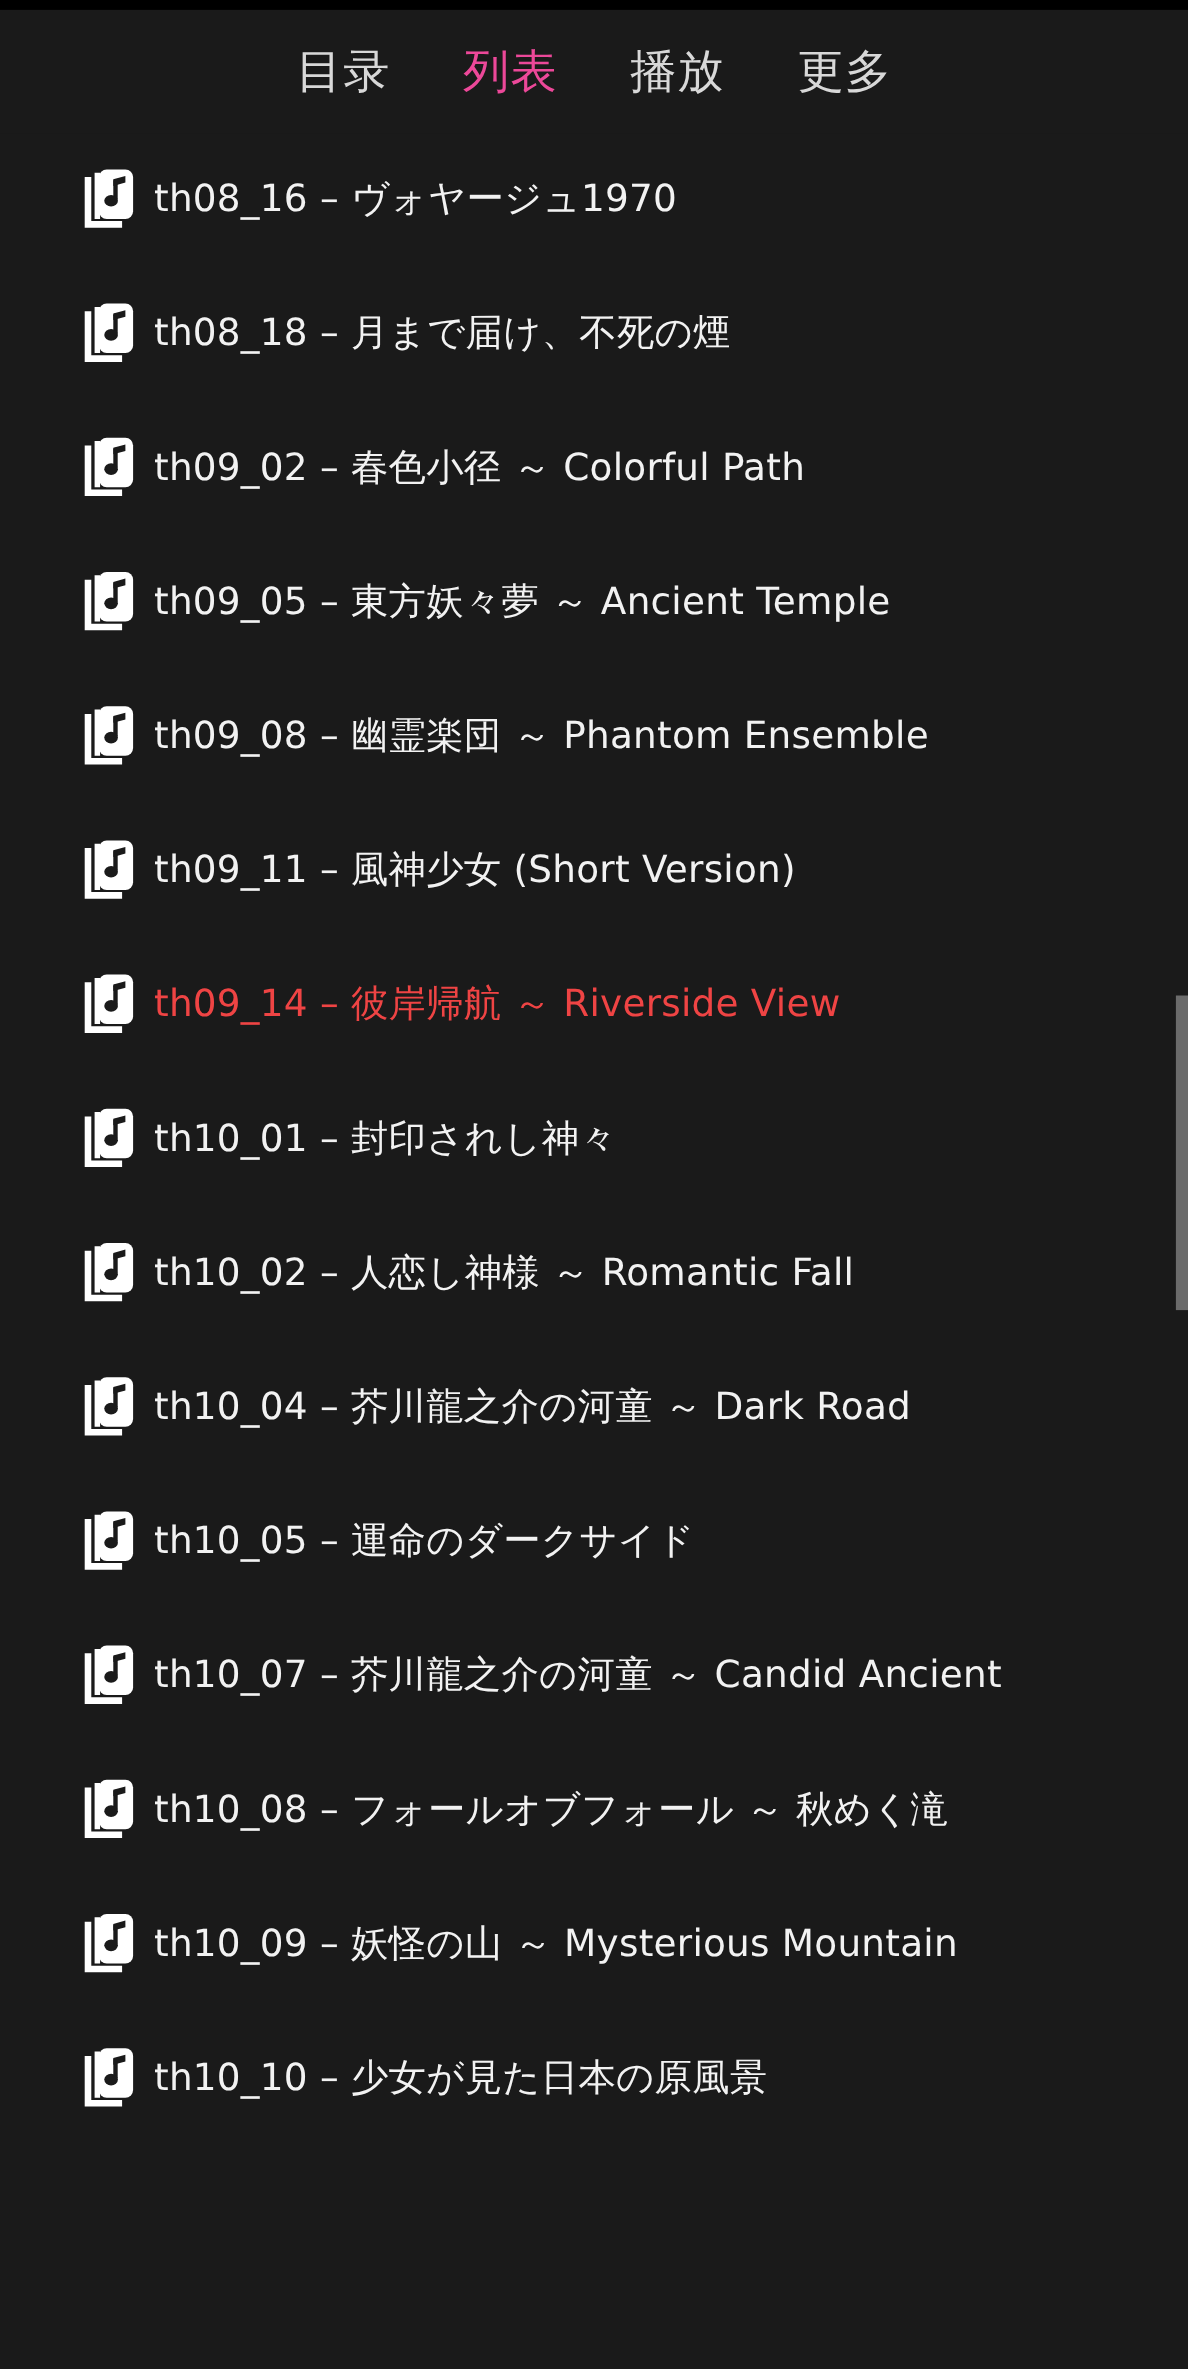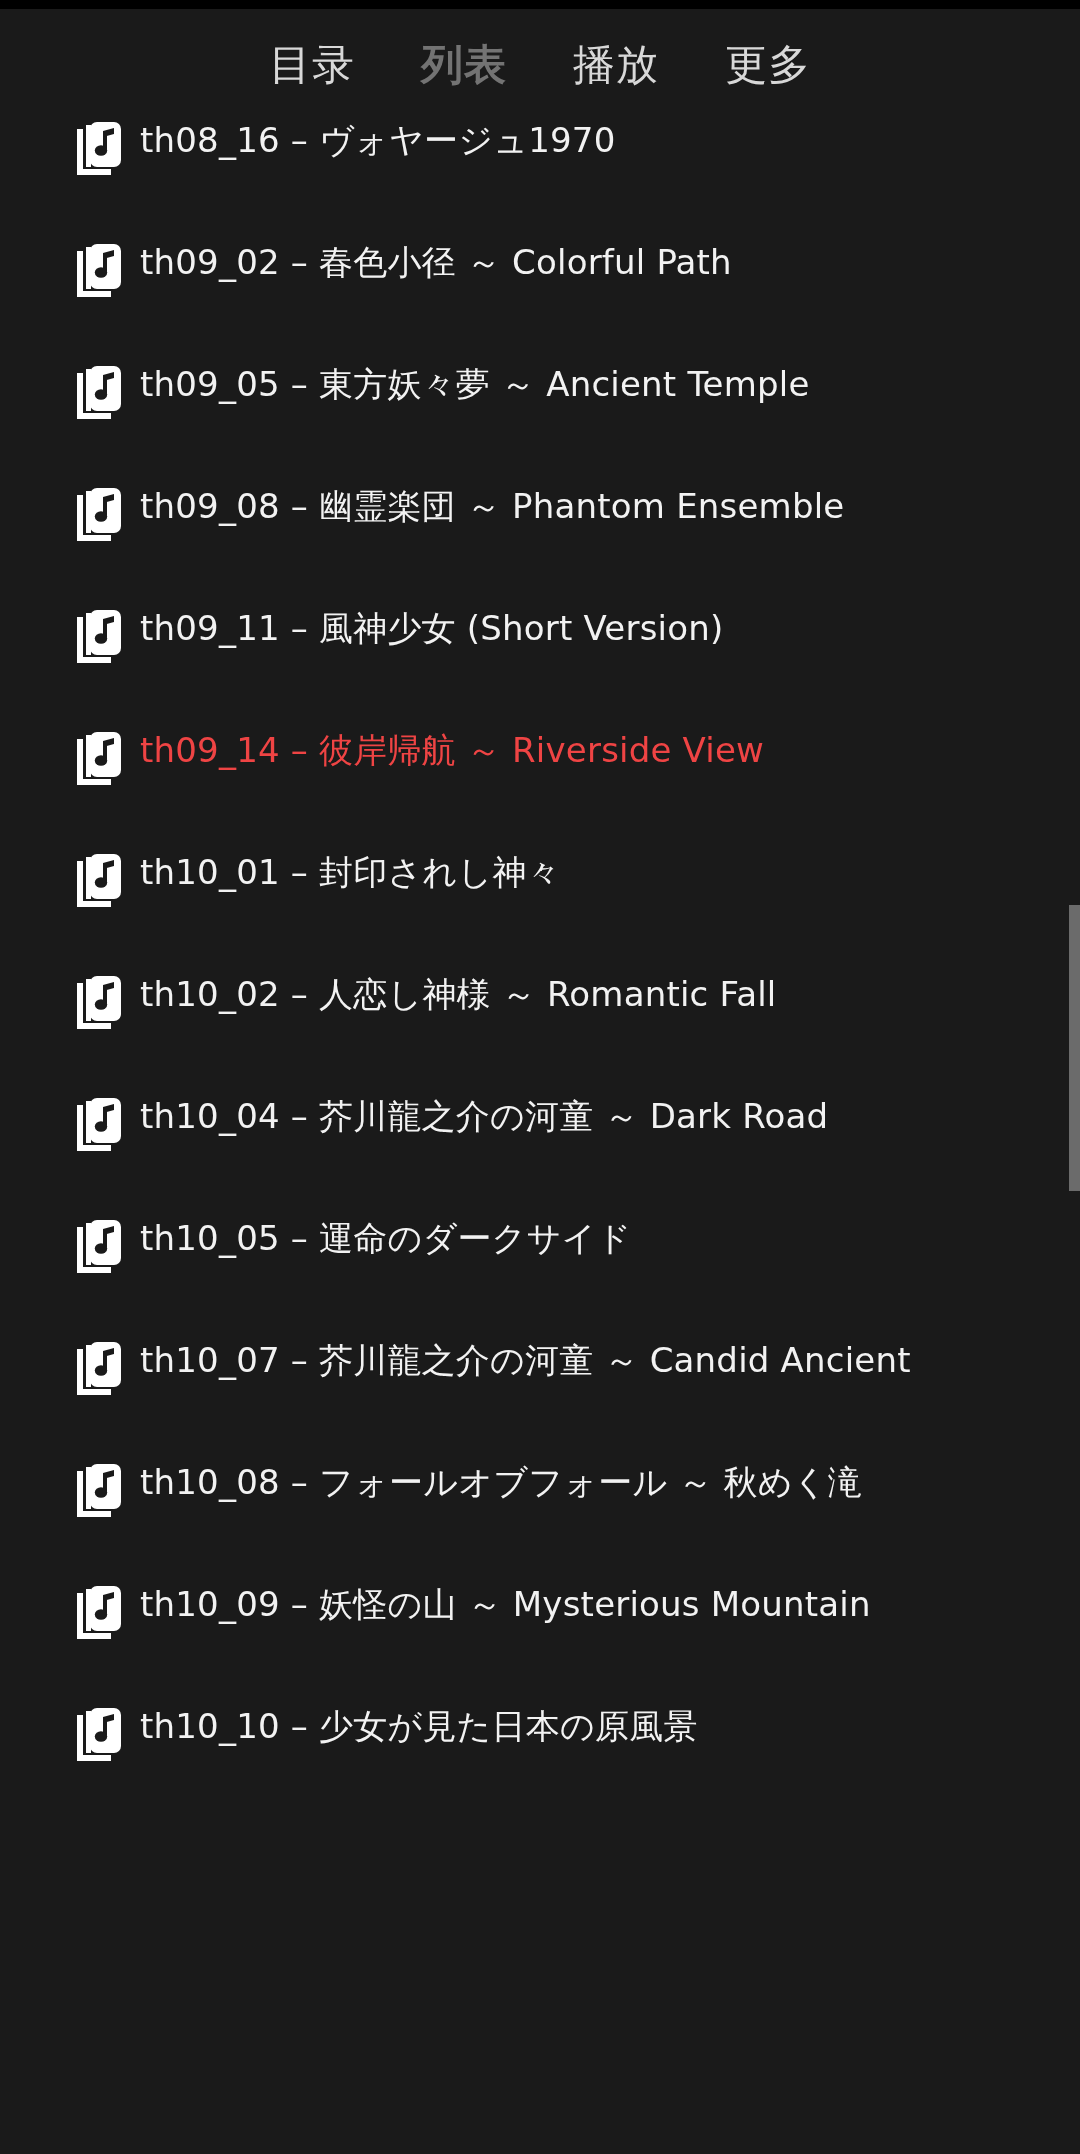--- a/index.html
+++ b/index.html
@@ -49,38 +49,38 @@
     font-size: 42px;
     line-height: 1;
     color: #d8d8d8;
     letter-spacing: 1px;
     font-weight: 400;
     white-space: nowrap;
     cursor: pointer;
     padding: 6px 2px;
   }
   .tab.active {
-    color: #737373;
-    font-weight: 700;
+    color: #ec4899;
+    font-weight: 400;
   }
 
   
   .list {
     position: absolute;
     left: 0;
     top: 121px;
     width: 1080px;
     height: 2033px;
     overflow: hidden;
   }
   .row {
     position: relative;
     height: 122px;
     display: flex;
-    align-items: flex-start;
+    align-items: center;
     padding-left: 73px;
     box-sizing: border-box;
     cursor: pointer;
   }
 
   
   .icon {
     position: relative;
     width: 50px;
     height: 58px;
@@ -153,20 +153,35 @@
             <path d="M4 8 L4 54 L38 54 L38 48 L10 48 L10 8 Z" fill="#ffffff"></path>
             <path d="M13 4 L13 46 L18 46 L18 4 Z" fill="#ffffff"></path>
             <rect x="17" y="1" width="31" height="45" rx="7" ry="7" fill="#ffffff"></rect>
             <g fill="#1a1a1a">
               <rect x="30" y="10" width="4" height="19" rx="1.6"></rect>
               <path d="M30 10 L41 7 L41 13 L30 16 Z"></path>
               <ellipse cx="28" cy="29.5" rx="6.2" ry="5.3"></ellipse>
             </g>
           </svg>
         </span>
+        <span class="row-label">th08_18 – 月まで届け、不死の煙</span>
+      </div>
+      <div class="row">
+        <span class="icon">
+          <svg width="50" height="58" viewBox="0 0 50 58" xmlns="http://www.w3.org/2000/svg">
+            <path d="M4 8 L4 54 L38 54 L38 48 L10 48 L10 8 Z" fill="#ffffff"></path>
+            <path d="M13 4 L13 46 L18 46 L18 4 Z" fill="#ffffff"></path>
+            <rect x="17" y="1" width="31" height="45" rx="7" ry="7" fill="#ffffff"></rect>
+            <g fill="#1a1a1a">
+              <rect x="30" y="10" width="4" height="19" rx="1.6"></rect>
+              <path d="M30 10 L41 7 L41 13 L30 16 Z"></path>
+              <ellipse cx="28" cy="29.5" rx="6.2" ry="5.3"></ellipse>
+            </g>
+          </svg>
+        </span>
         <span class="row-label">th09_02 – 春色小径 ～ Colorful Path</span>
       </div>
       <div class="row">
         <span class="icon">
           <svg width="50" height="58" viewBox="0 0 50 58" xmlns="http://www.w3.org/2000/svg">
             <path d="M4 8 L4 54 L38 54 L38 48 L10 48 L10 8 Z" fill="#ffffff"></path>
             <path d="M13 4 L13 46 L18 46 L18 4 Z" fill="#ffffff"></path>
             <rect x="17" y="1" width="31" height="45" rx="7" ry="7" fill="#ffffff"></rect>
             <g fill="#1a1a1a">
               <rect x="30" y="10" width="4" height="19" rx="1.6"></rect>

